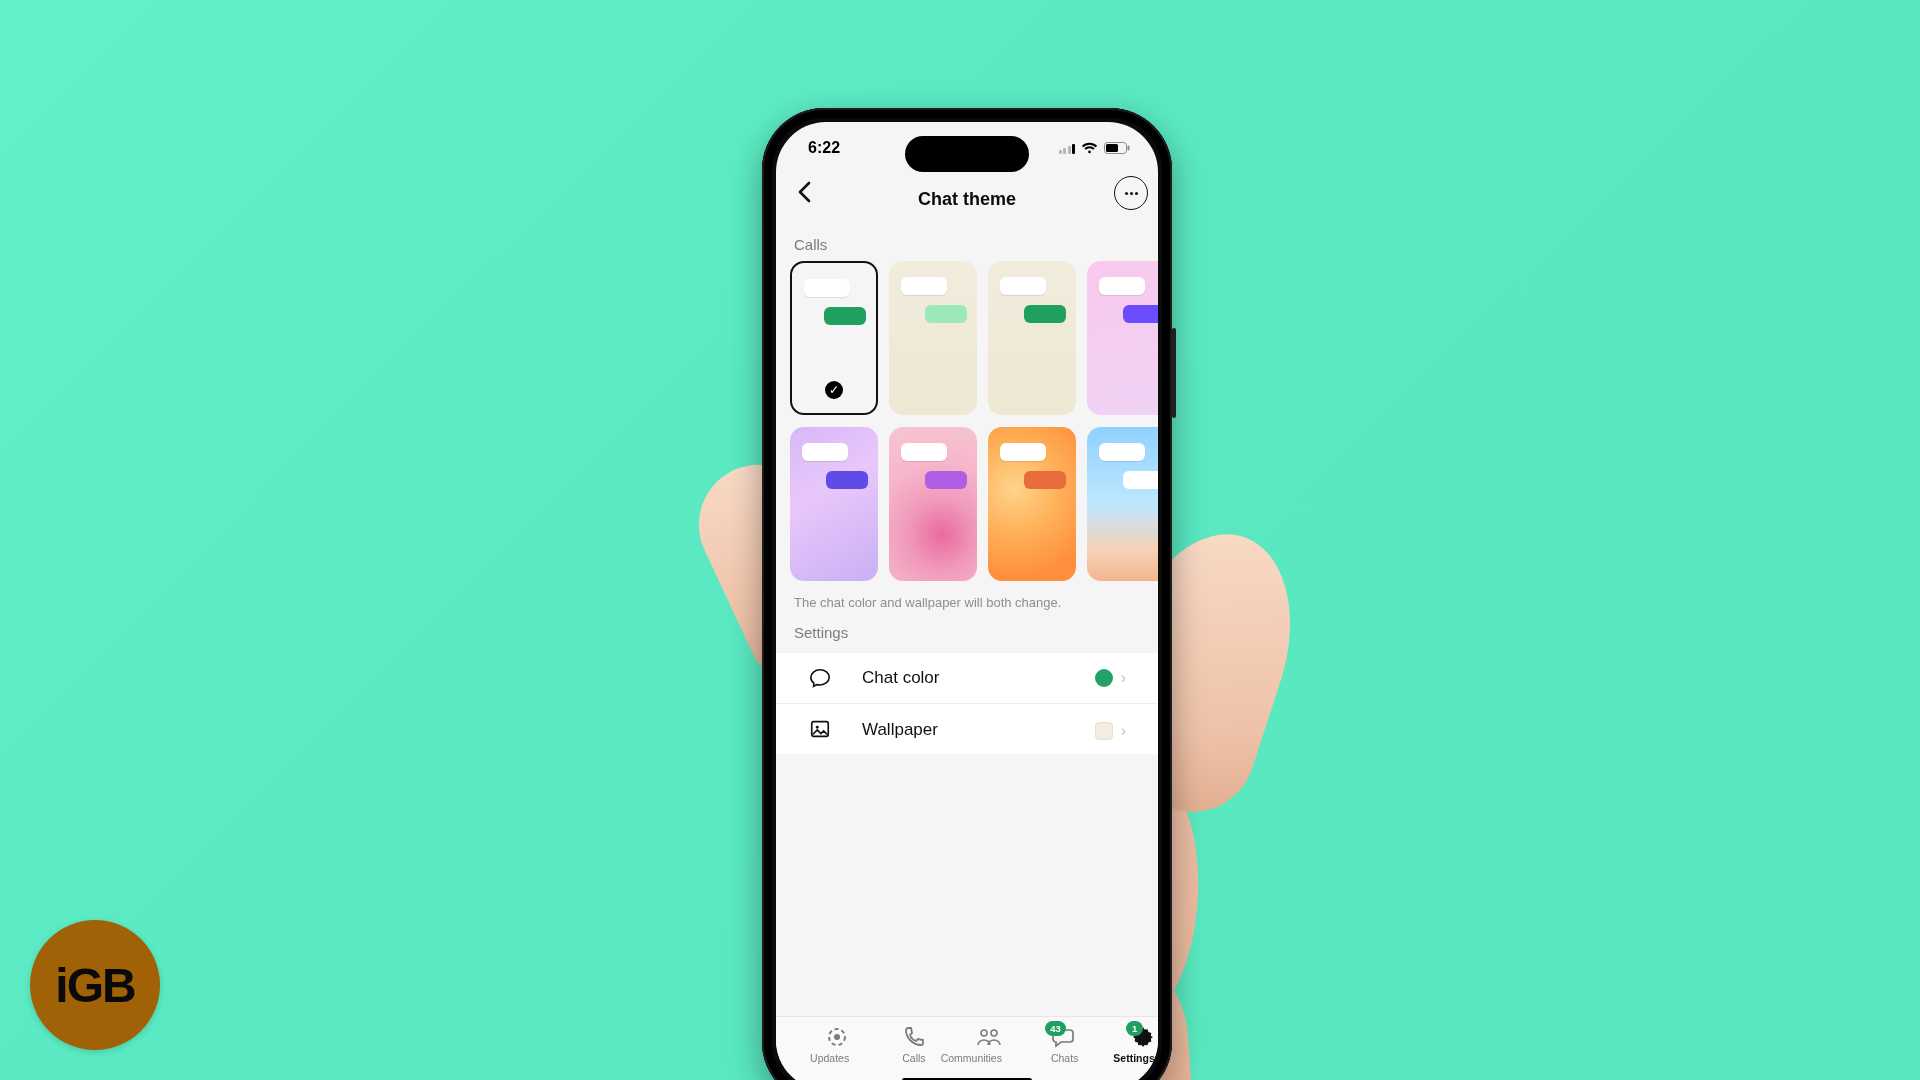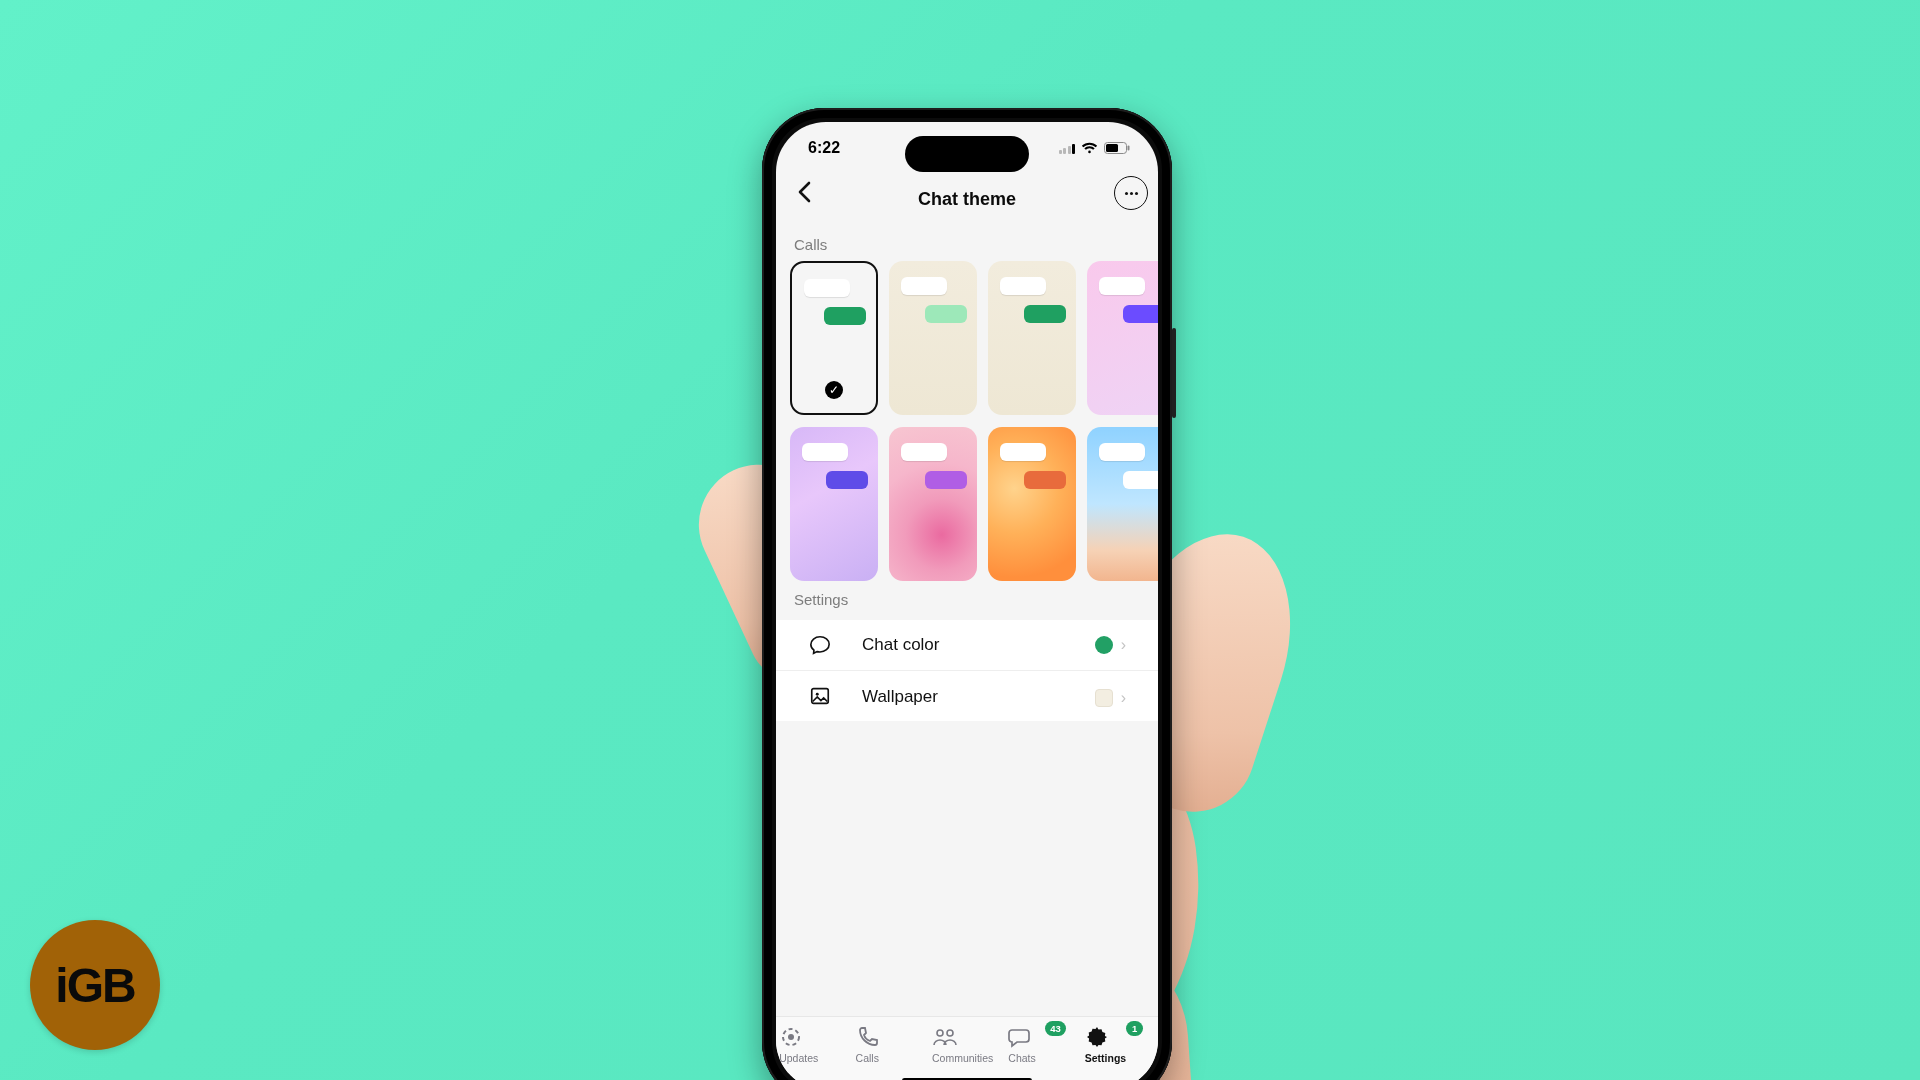--- a/index.html
+++ b/index.html
@@ -285,21 +285,21 @@
     background: #f9f9f9;
     border-top: 1px solid #e7e7e7;
     display: flex;
     justify-content: space-around;
     align-items: flex-start;
     padding-top: 8px;
   }
   .tab {
     display: flex;
     flex-direction: column;
-    align-items:flex-start;
+    align-items:flex-end;
     gap:3px;
     font-size:10.5px;
     color:#7a7a83;
     width: 70px;
     position: relative;
   }
   .tab.active { color:#111; font-weight:600;}
   .tab .ico { height:24px; display:flex; align-items:center; justify-content:center;}
   .badge {
     position:absolute;
@@ -411,20 +411,21 @@
               <div class="bubble-in"></div>
               <div class="bubble-out" style="background: rgb(232, 107, 60);"></div>
             </div>
             <div class="theme-card bg-beach">
               <div class="bubble-in"></div>
               <div class="bubble-out" style="background: rgb(255, 255, 255);"></div>
             </div>
           </div>
       </div>
 
+      <div class="help-text">The chat color and wallpaper will both change.</div>
 
       <div class="section-label">Settings</div>
 
       <div class="list">
         <div class="list-row">
           <span class="row-icon">
             <svg width="22" height="22" viewBox="0 0 24 24">
                 <path d="M12 3C6.5 3 2 6.8 2 11.4c0 2.5 1.3 4.7 3.4 6.2L5 21l3.8-1.8c1 .2 2.1.4 3.2.4 5.5 0 10-3.8 10-8.4S17.5 3 12 3z" fill="none" stroke="#111" stroke-width="1.8"></path>
               </svg>
           </span>

